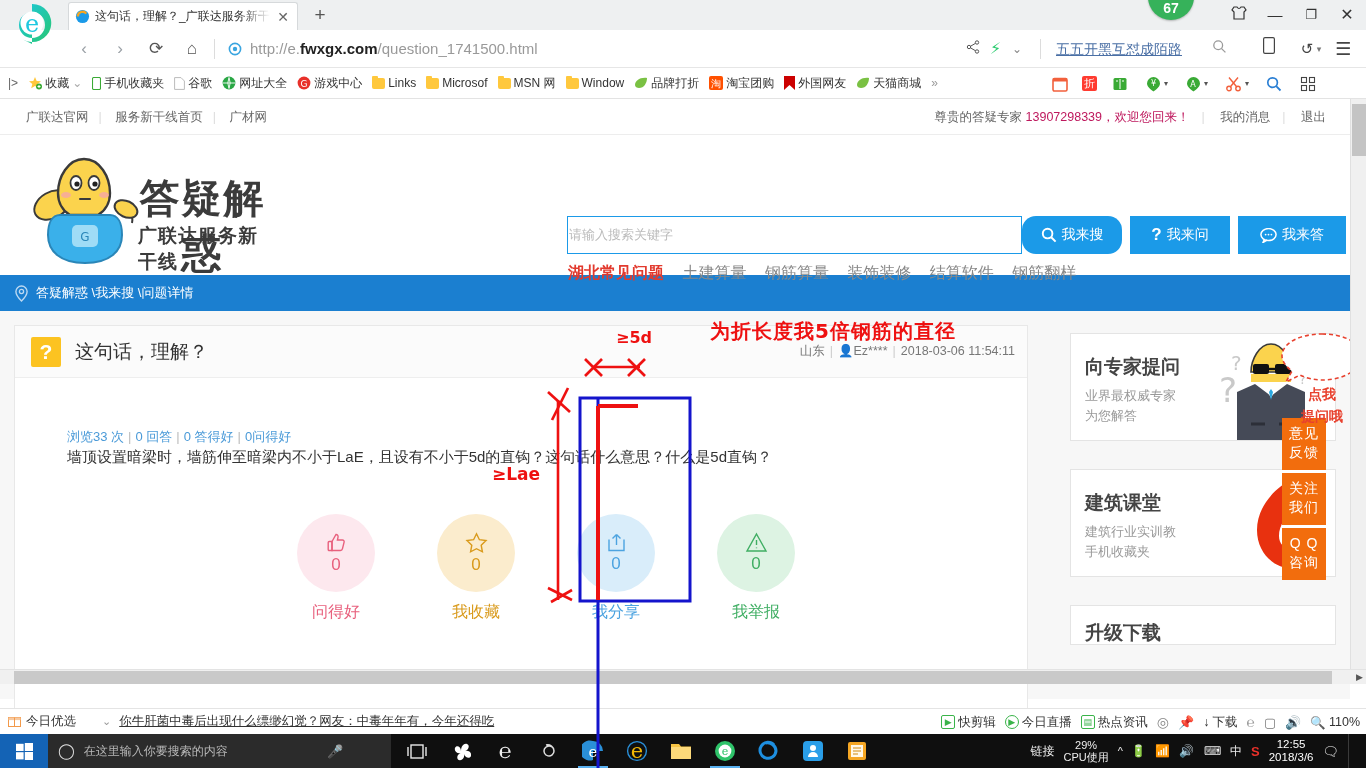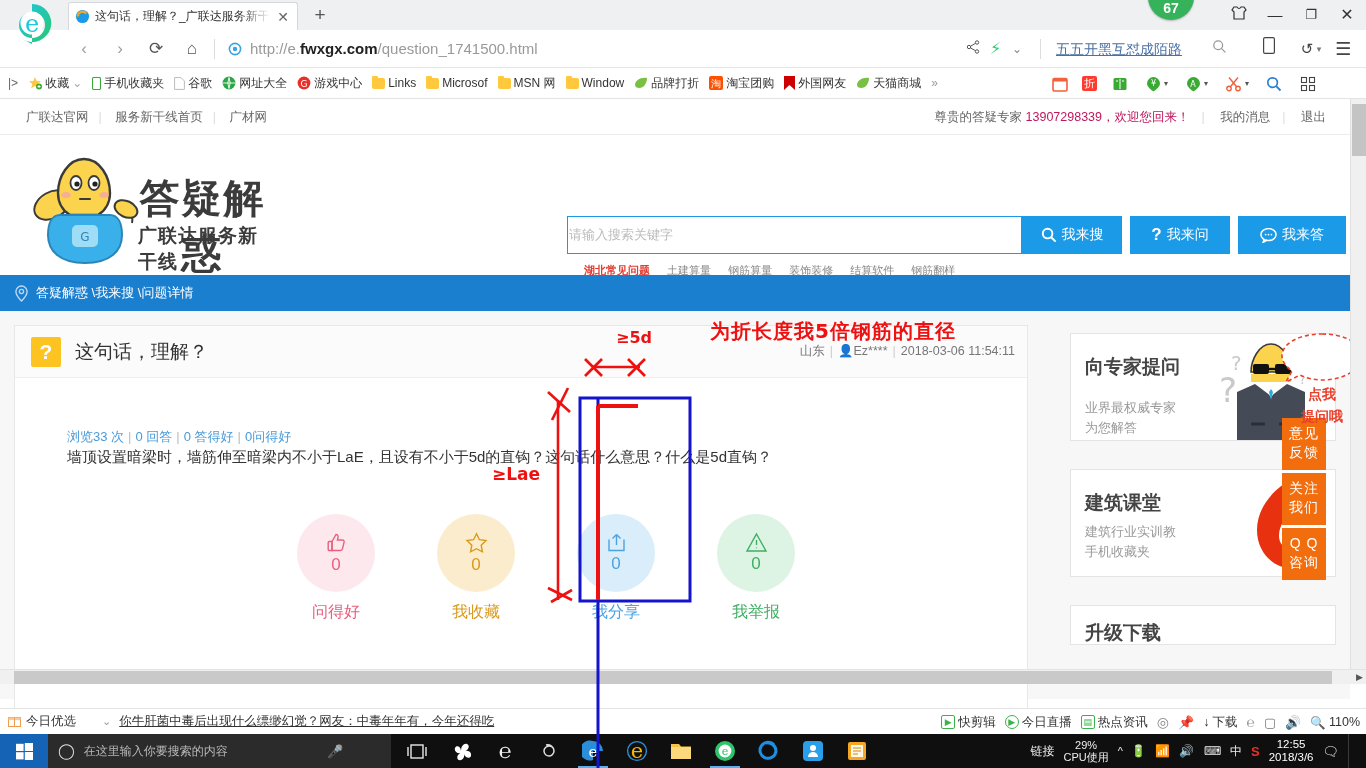--- a/index.html
+++ b/index.html
@@ -113,24 +113,24 @@
   .brand { position: absolute; left: 20px; top: 12px; width: 250px; height: 120px; }
   .brand .bname { position: absolute; left: 115px; top: 24px; font-size: 40px; font-weight: bold;
                   color: #3b3b3b; letter-spacing: 2px; font-family: "DejaVu Sans", sans-serif; text-align: center;}
   .brand .bsub { position: absolute; left: 118px; top: 76px; font-size: 19px; font-weight: bold; color: #3b3b3b; letter-spacing: 1px;}
 
   .searchrow { position: absolute; left: 567px; top: 81px; display: flex; }
   .searchbox { width: 455px; height: 38px; border: 1px solid #1b9ae8; background: #fff;
                display:flex; align-items:center; padding-left: 1px; font-size: 13px; color: #bbb; }
   .sbtn { height: 38px; background: #1b9ae8; color: #fff; display: flex; align-items: center;
           justify-content: center; gap: 5px; font-size: 14px; margin-left: 0; }
-  .sbtn.b1 { width: 100px; }
+  .sbtn.b1 { width: 100px; border-radius: 14px; }
   .sbtn.b2 { width: 100px; margin-left: 8px; }
   .sbtn.b3 { width: 108px; margin-left: 8px; }
-  .hotwords { position: absolute; left: 584px; top: 128px; font-size: 11px; color: #888; }
+  .hotwords { position: absolute; left: 568px; top: 128px; font-size: 16px; color: #888; }
   .hotwords span { margin-right: 14px; }
   .hotwords .hot { color: #e23a2e; font-weight: bold; }
 
   .crumbbar { height: 36px; background: #1b7fd0; color: #fff; display: flex; align-items: center;
               padding-left: 14px; font-size: 13px; gap: 7px; }
 
   
   .content { position: relative; padding: 14px 0 0 0; background: #f7f7f7; height: 388px;}
   .qcard { position: absolute; left: 14px; top: 14px; width: 1014px; background: #fff; border: 1px solid #e8e8e8; height: 480px;}
   .qhead { height: 52px; border-bottom: 1px solid #eee; position: relative; background: #fbfbfb; }
@@ -552,21 +552,21 @@
               <span class="num">0</span>
             </div>
             <div class="lbl" style="color:#3fae63;">我举报</div>
           </div>
         </div>
       </div>
 
       <div class="sidebar">
         <div class="scard">
           <div class="st">向专家提问</div>
-          <div class="sd" style="white-space:pre-line;margin-top:12px;">业界最权威专家
+          <div class="sd" style="white-space:pre-line;">业界最权威专家
 为您解答</div>
           <svg width="120" height="100" viewBox="0 0 120 100" style="position:absolute;right:4px;bottom:0;">
             <text x="20" y="30" font-size="20" fill="#c9c9c9" font-family="DejaVu Sans, sans-serif">?</text>
             <text x="8" y="62" font-size="34" fill="#c9c9c9" font-family="DejaVu Sans, sans-serif">?</text>
             <text x="88" y="44" font-size="14" fill="#c9c9c9" font-family="DejaVu Sans, sans-serif">?</text>
             <path d="M60 4c12 0 20 16 20 28H40C40 20 48 4 60 4Z" fill="#fbd34d" stroke="#3a3a3a" stroke-width="1.6"></path>
             <rect x="42" y="24" width="16" height="10" rx="2" fill="#111"></rect>
             <rect x="64" y="24" width="16" height="10" rx="2" fill="#111"></rect>
             <path d="M58 29h6" stroke="#111" stroke-width="2.4"></path>
             <path d="M40 34h40v8H40Z" fill="#fbd34d"></path>

